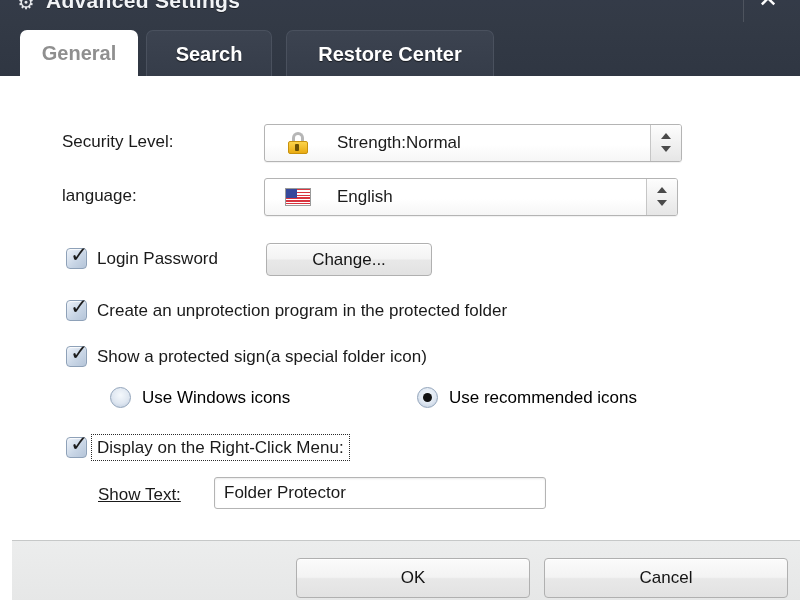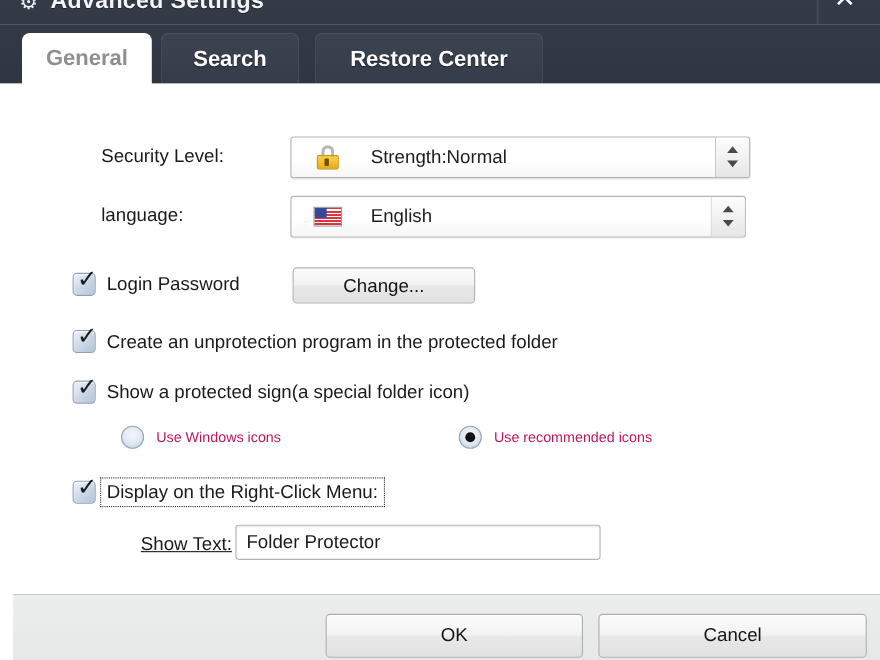--- a/index.html
+++ b/index.html
@@ -110,21 +110,20 @@
     background: #ffffff;
     border-top: 4px solid #ffffff;
   }
 
   
   .lbl {
     position: absolute;
     font-size: 17px;
     color: #1a1a1a;
     white-space: nowrap;
-    margin-left: 30px;
   }
 
   
   .combo {
     position: absolute;
     height: 38px;
     background: linear-gradient(to bottom, #ffffff 0%, #ffffff 55%, #f6f6f6 100%);
     border: 1px solid #b4b4b4;
     border-radius: 3px;
     box-shadow: inset 0 1px 0 #ffffff, 0 1px 1px rgba(0,0,0,0.06);
@@ -265,22 +264,22 @@
     position: absolute;
     left: 5px; top: 5px;
     width: 9px; height: 9px;
     border-radius: 50%;
     background: #111111;
   }
   .radiorow .rdlabel {
     position: absolute;
     left: 32px; top: 0;
     line-height: 21px;
-    font-size: 13px;
-    color: #be185d;
+    font-size: 17px;
+    color: #000000;
     white-space: nowrap;
   }
 
   
   .btn {
     position: absolute;
     background: linear-gradient(to bottom, #fbfbfb 0%, #f3f3f3 48%, #e8e8e8 52%, #e2e2e2 100%);
     border: 1px solid #b0b0b0;
     border-radius: 4px;
     box-shadow: inset 0 1px 0 #ffffff;

